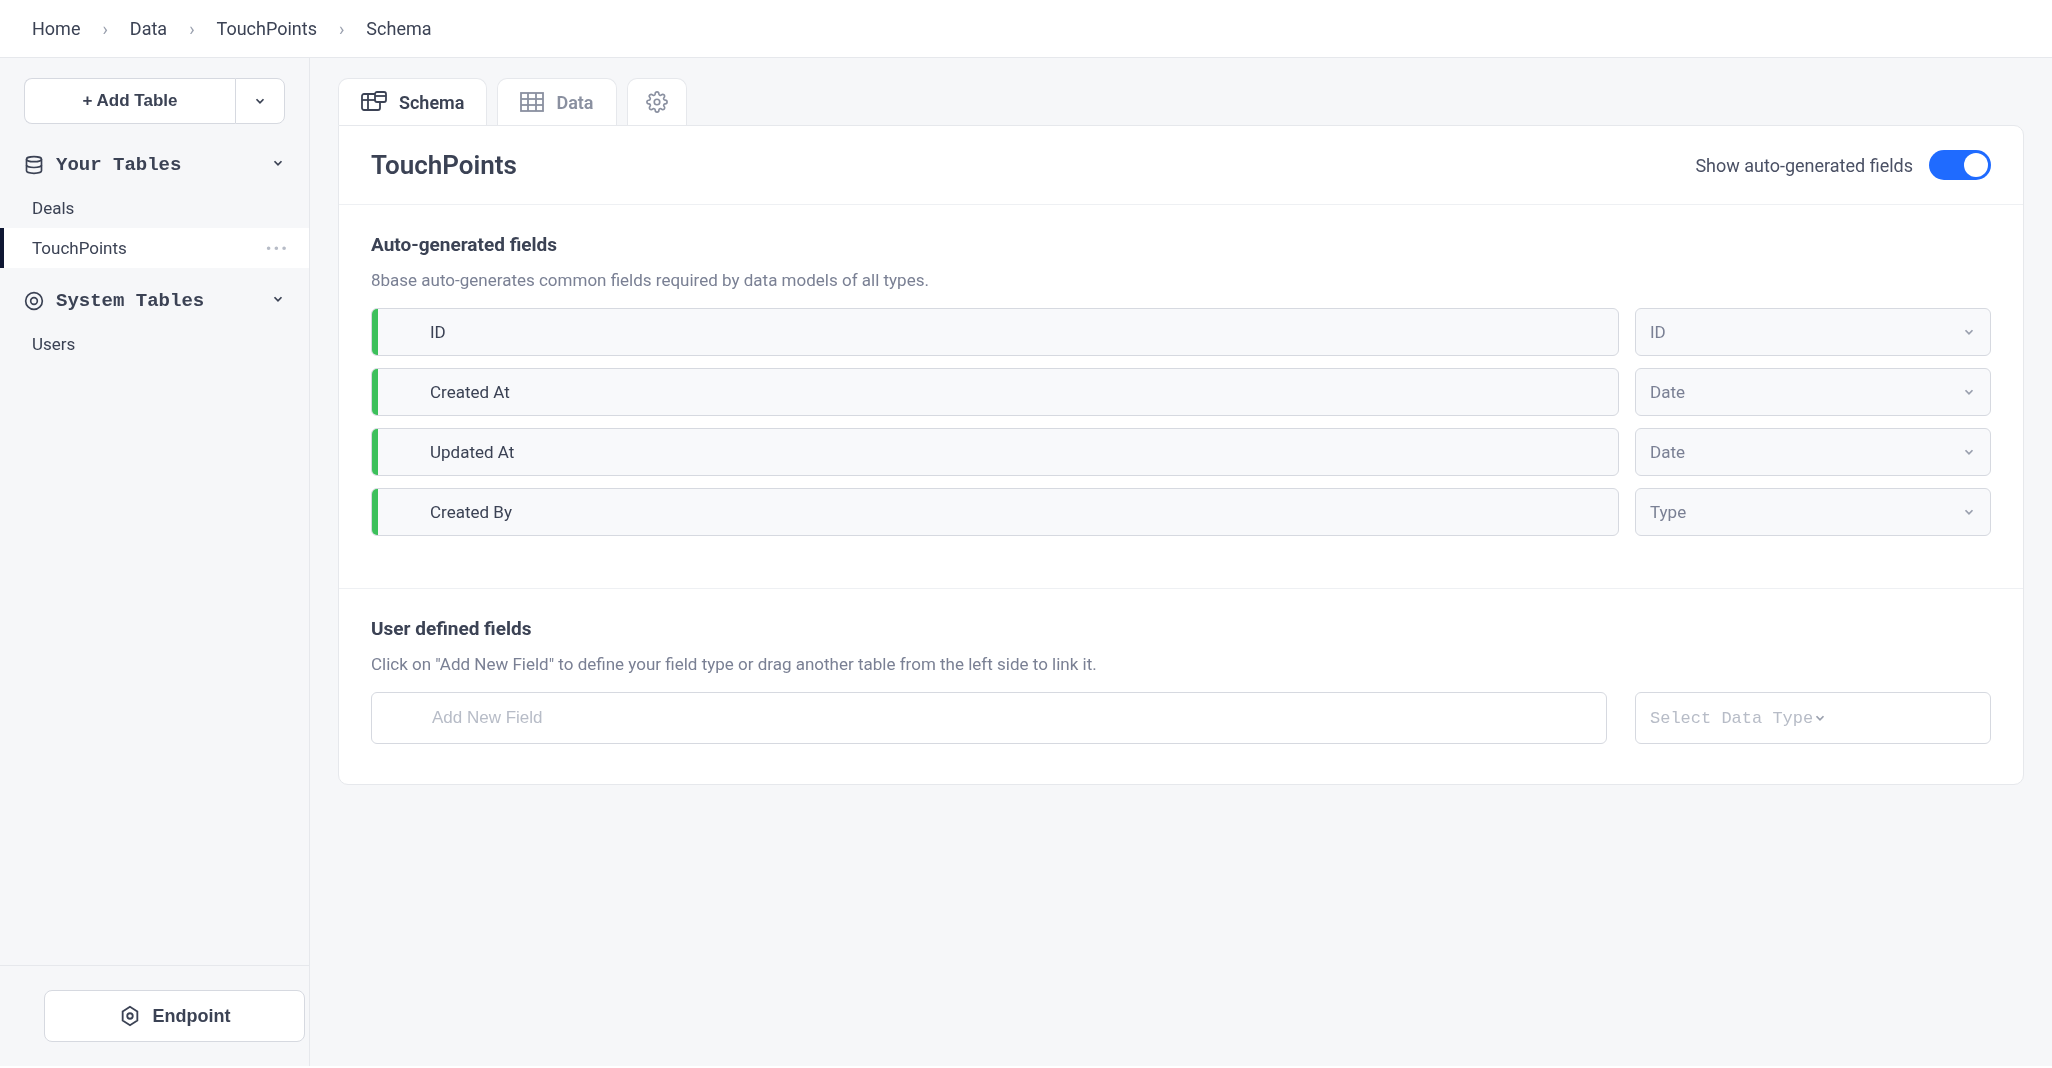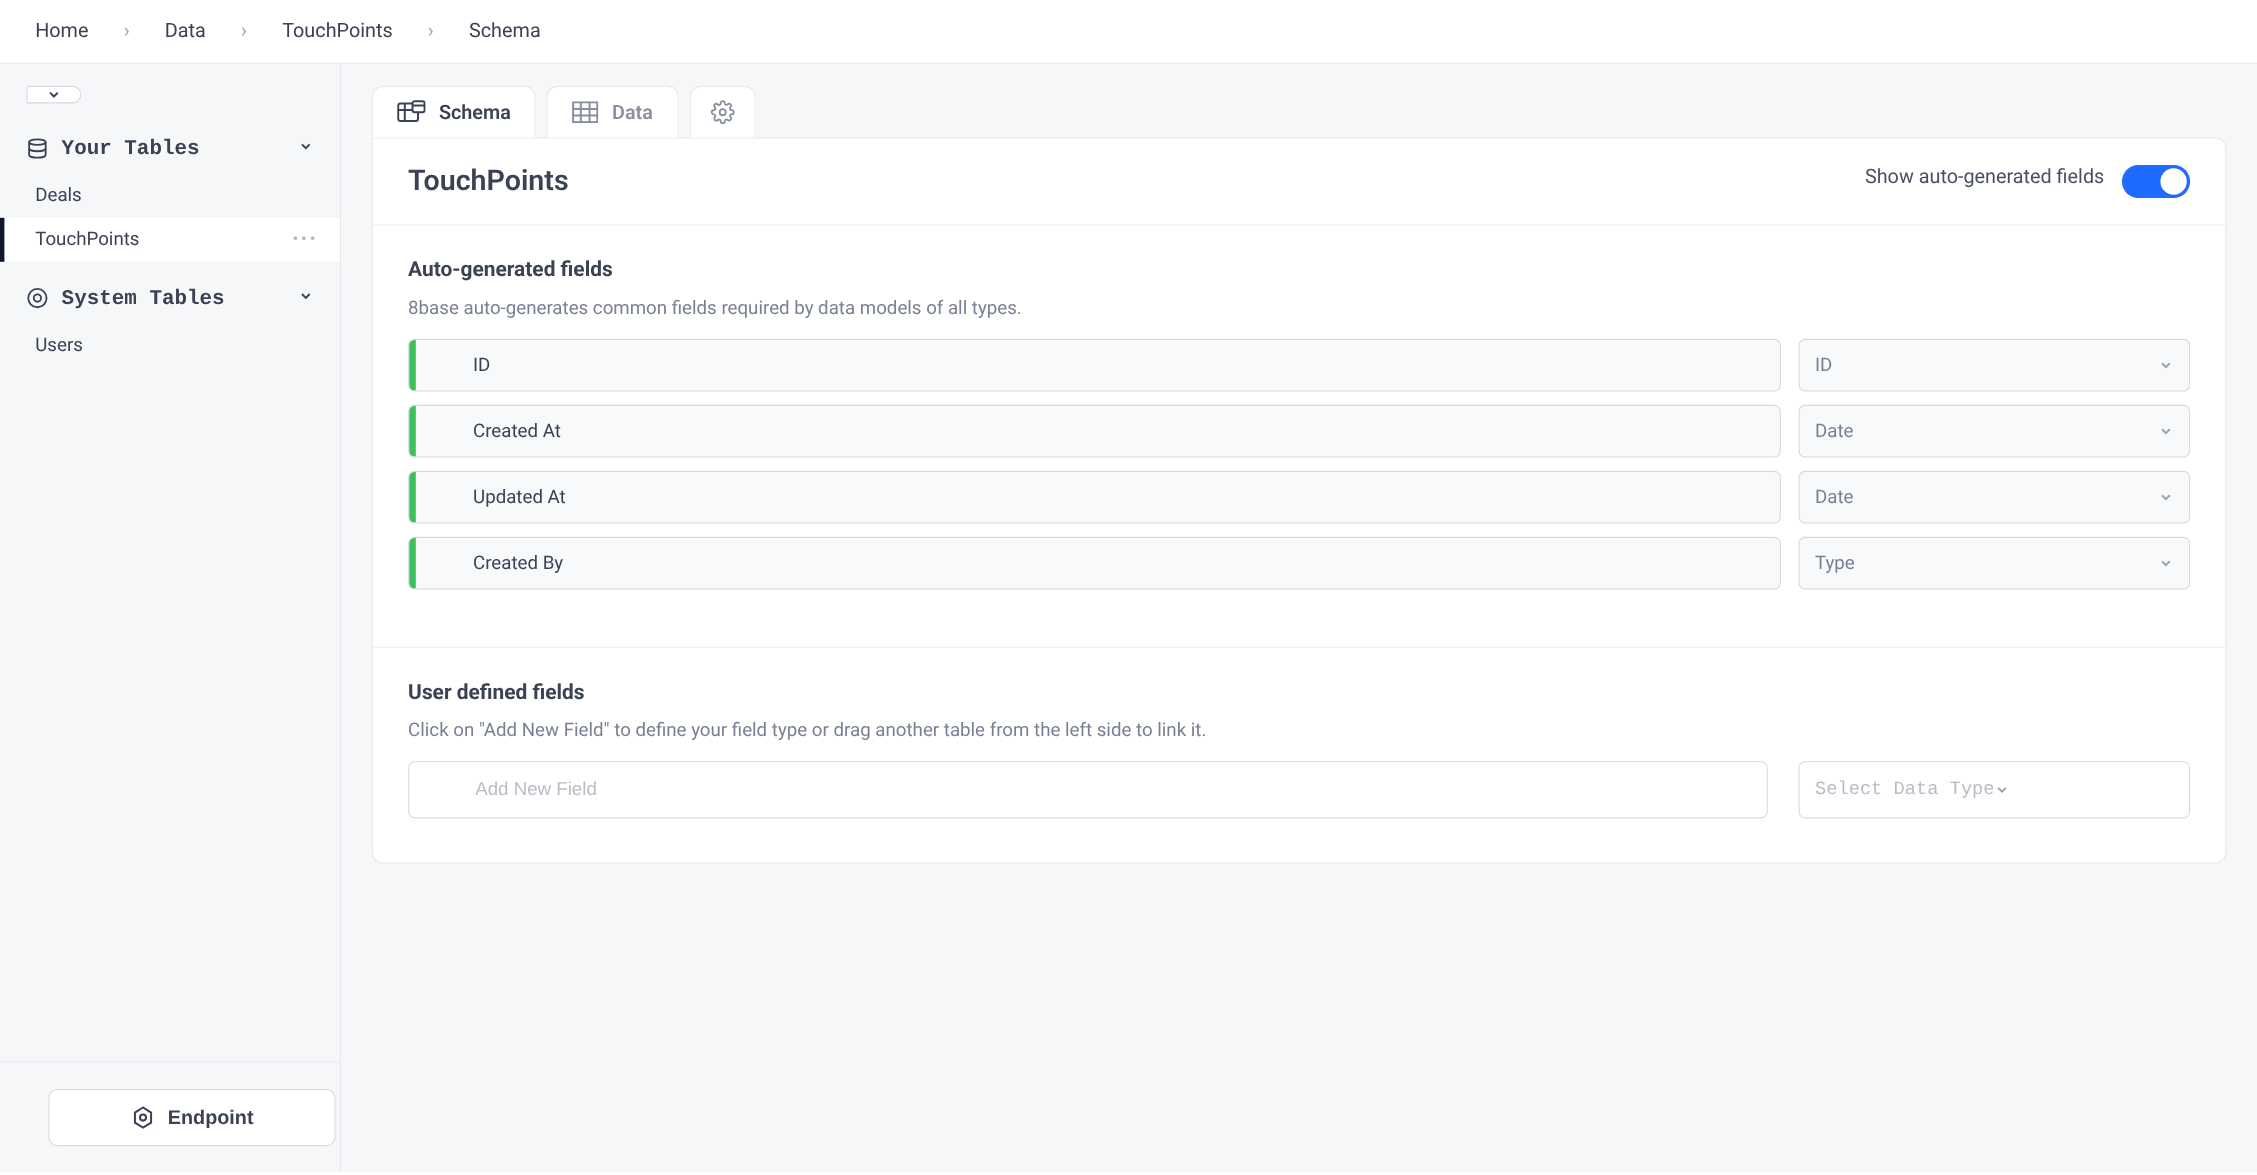--- a/index.html
+++ b/index.html
@@ -7,21 +7,21 @@
     font-family: -apple-system, BlinkMacSystemFont, "Segoe UI", Roboto, sans-serif;
     background: #fff;
     color: #3b4254;
     font-size: 16px;
   }
 
   
   .breadcrumb {
     display: flex;
     align-items: center;
-    gap: 32px;
+    gap: 22px;
     padding: 18px 32px;
     border-bottom: 1px solid #e6e8ec;
     font-size: 18px;
     color: #3b4254;
   }
   .breadcrumb a { color: #3b4254; text-decoration: none; }
   .breadcrumb .sep { color: #9aa0ae; }
 
   
   .layout {
@@ -174,20 +174,21 @@
     border-bottom: 1px solid #eef0f3;
   }
   .panel-title {
     font-size: 26px;
     font-weight: 600;
     color: #3b4254;
   }
   .toggle-wrap {
     margin-left: auto;
     display: flex;
+    align-items: center;
     gap: 16px;
     font-size: 18px;
     color: #4a5064;
   }
   .toggle {
     width: 62px;
     height: 30px;
     background: #1f6bff;
     border-radius: 30px;
     position: relative;
@@ -303,20 +304,21 @@
   <a href="#">TouchPoints</a>
   <span class="sep">›</span>
   <span>Schema</span>
 </div>
 
 <div class="layout">
 
   <aside class="sidebar">
     <div class="sidebar-inner">
       <div class="add-table-group">
+        <button class="add-table-btn">+ Add Table</button>
         <div class="add-table-dd">
           <span class="icon">
             <svg width="14" height="14" viewBox="0 0 24 24" fill="none" stroke="#3b4254" stroke-width="3">
                 <polyline points="6 9 12 15 18 9"></polyline>
               </svg>
           </span>
         </div>
       </div>
 
       <div class="section-header">

